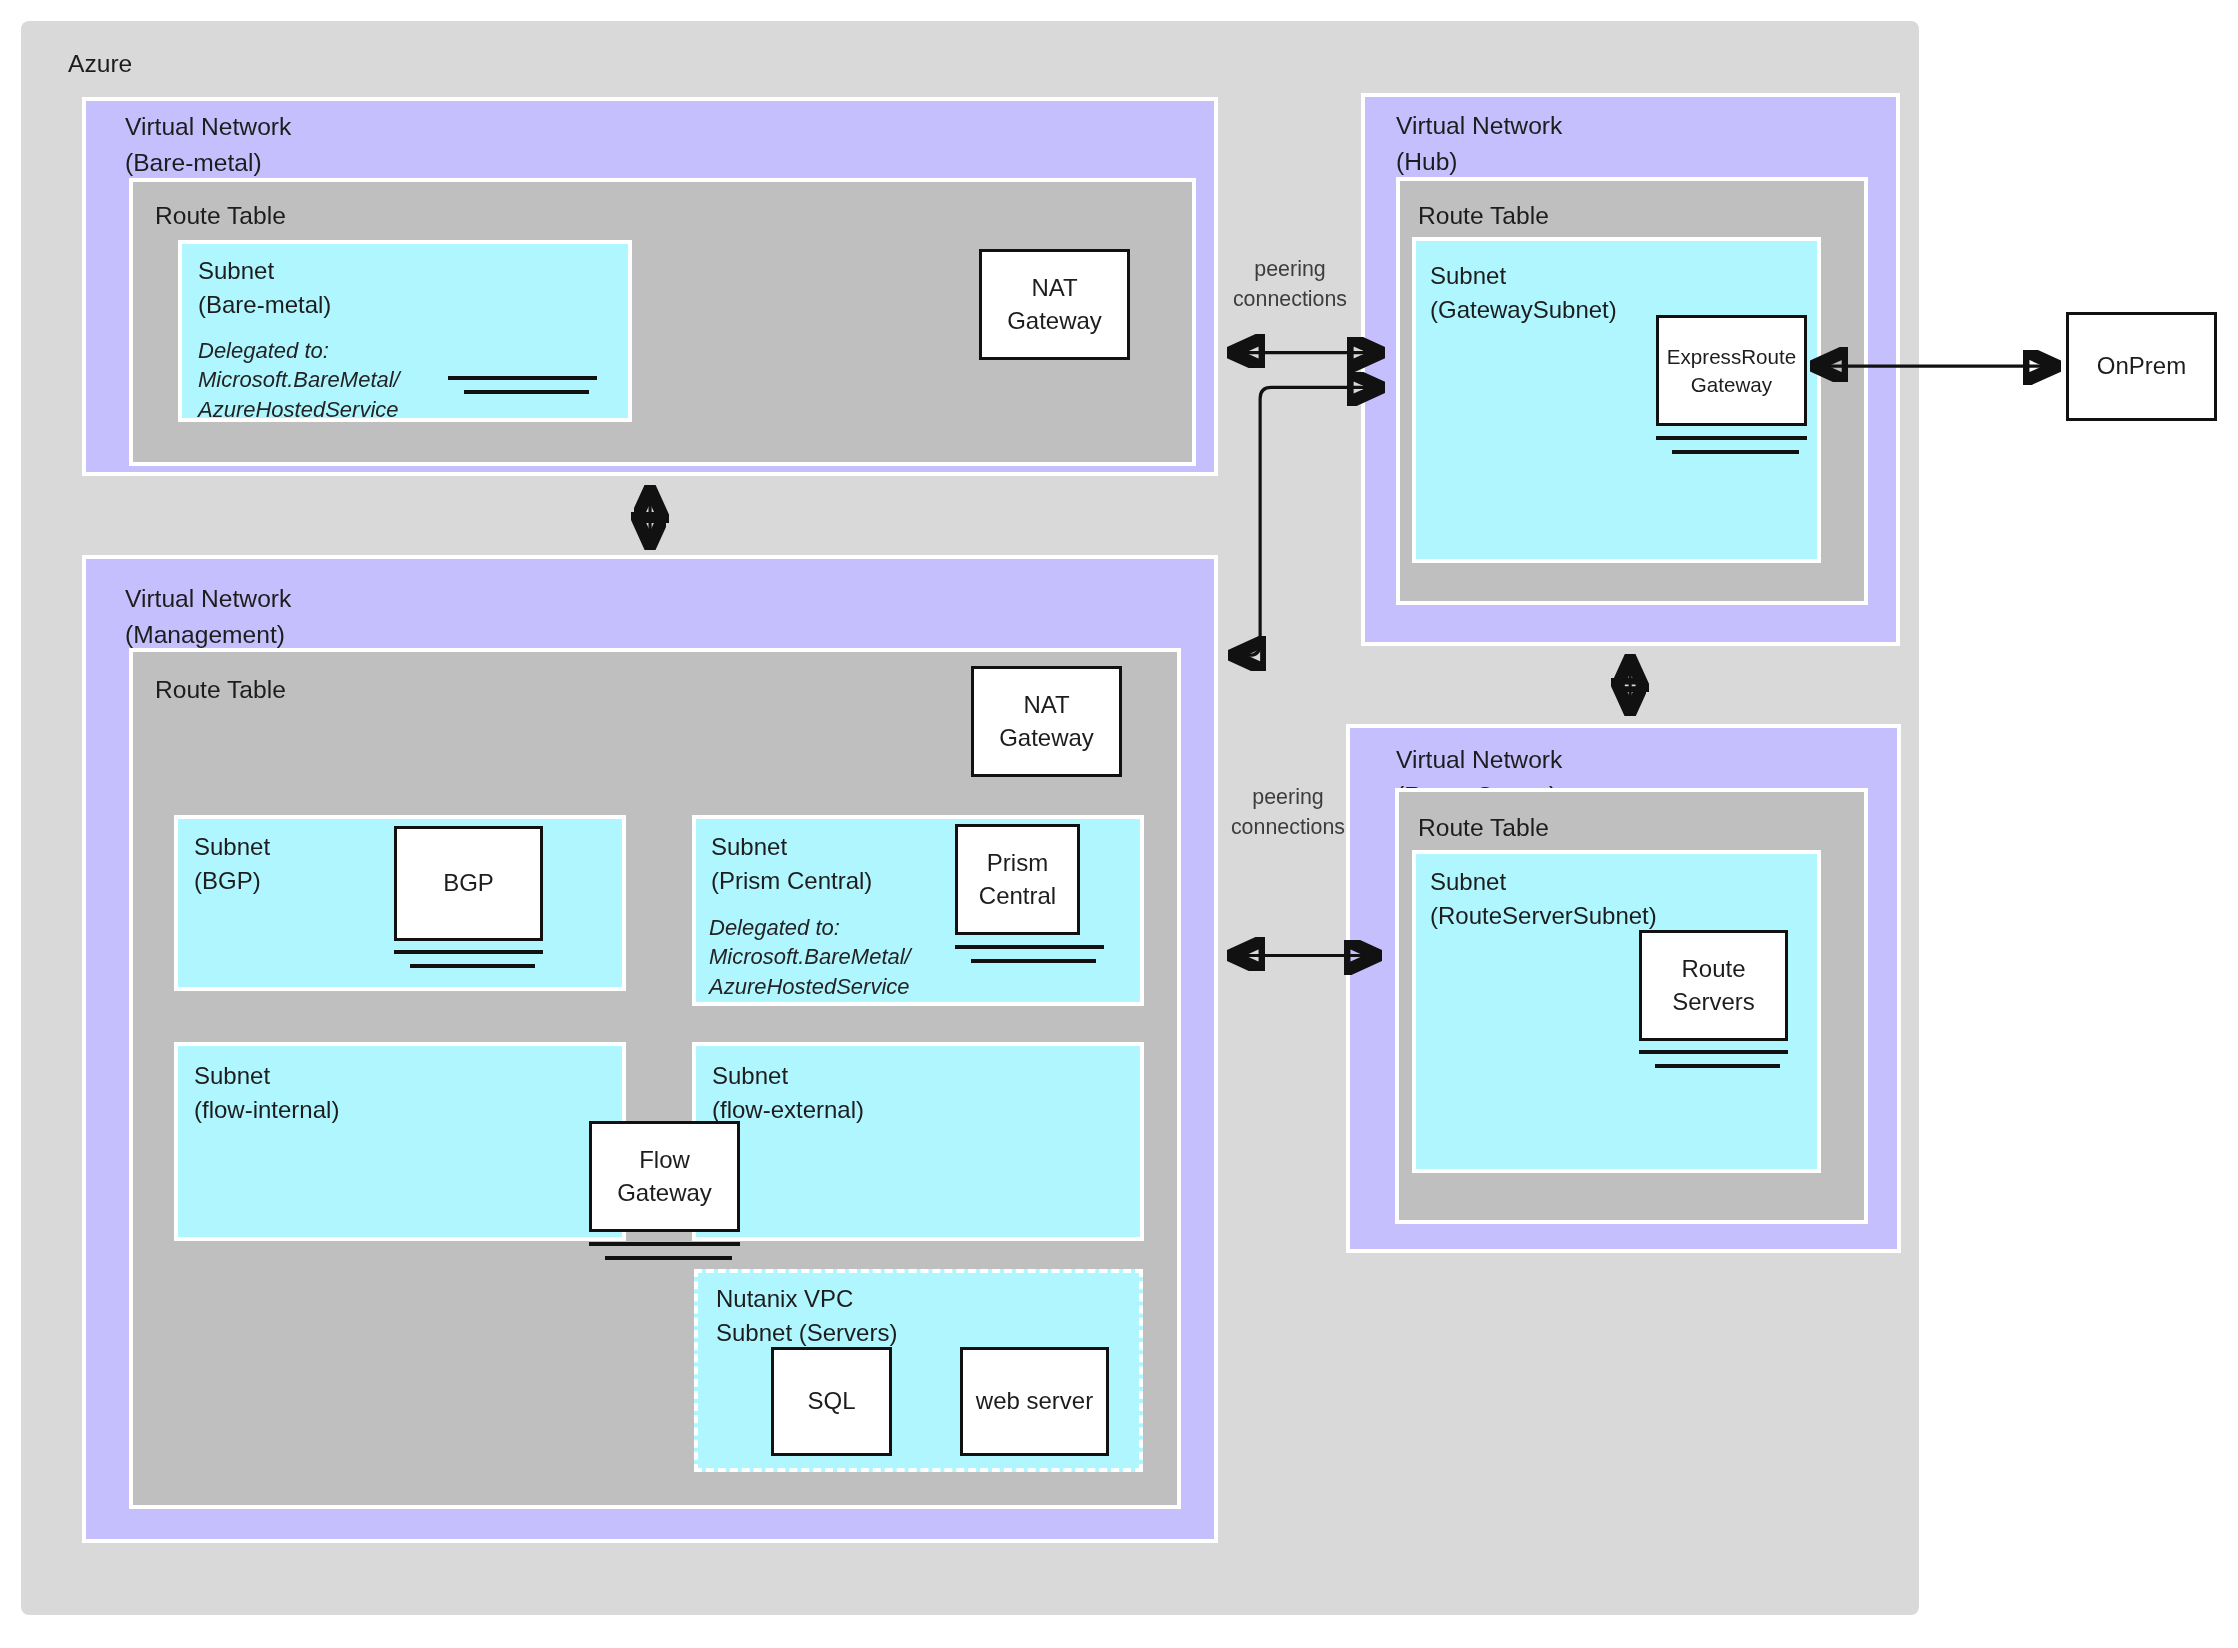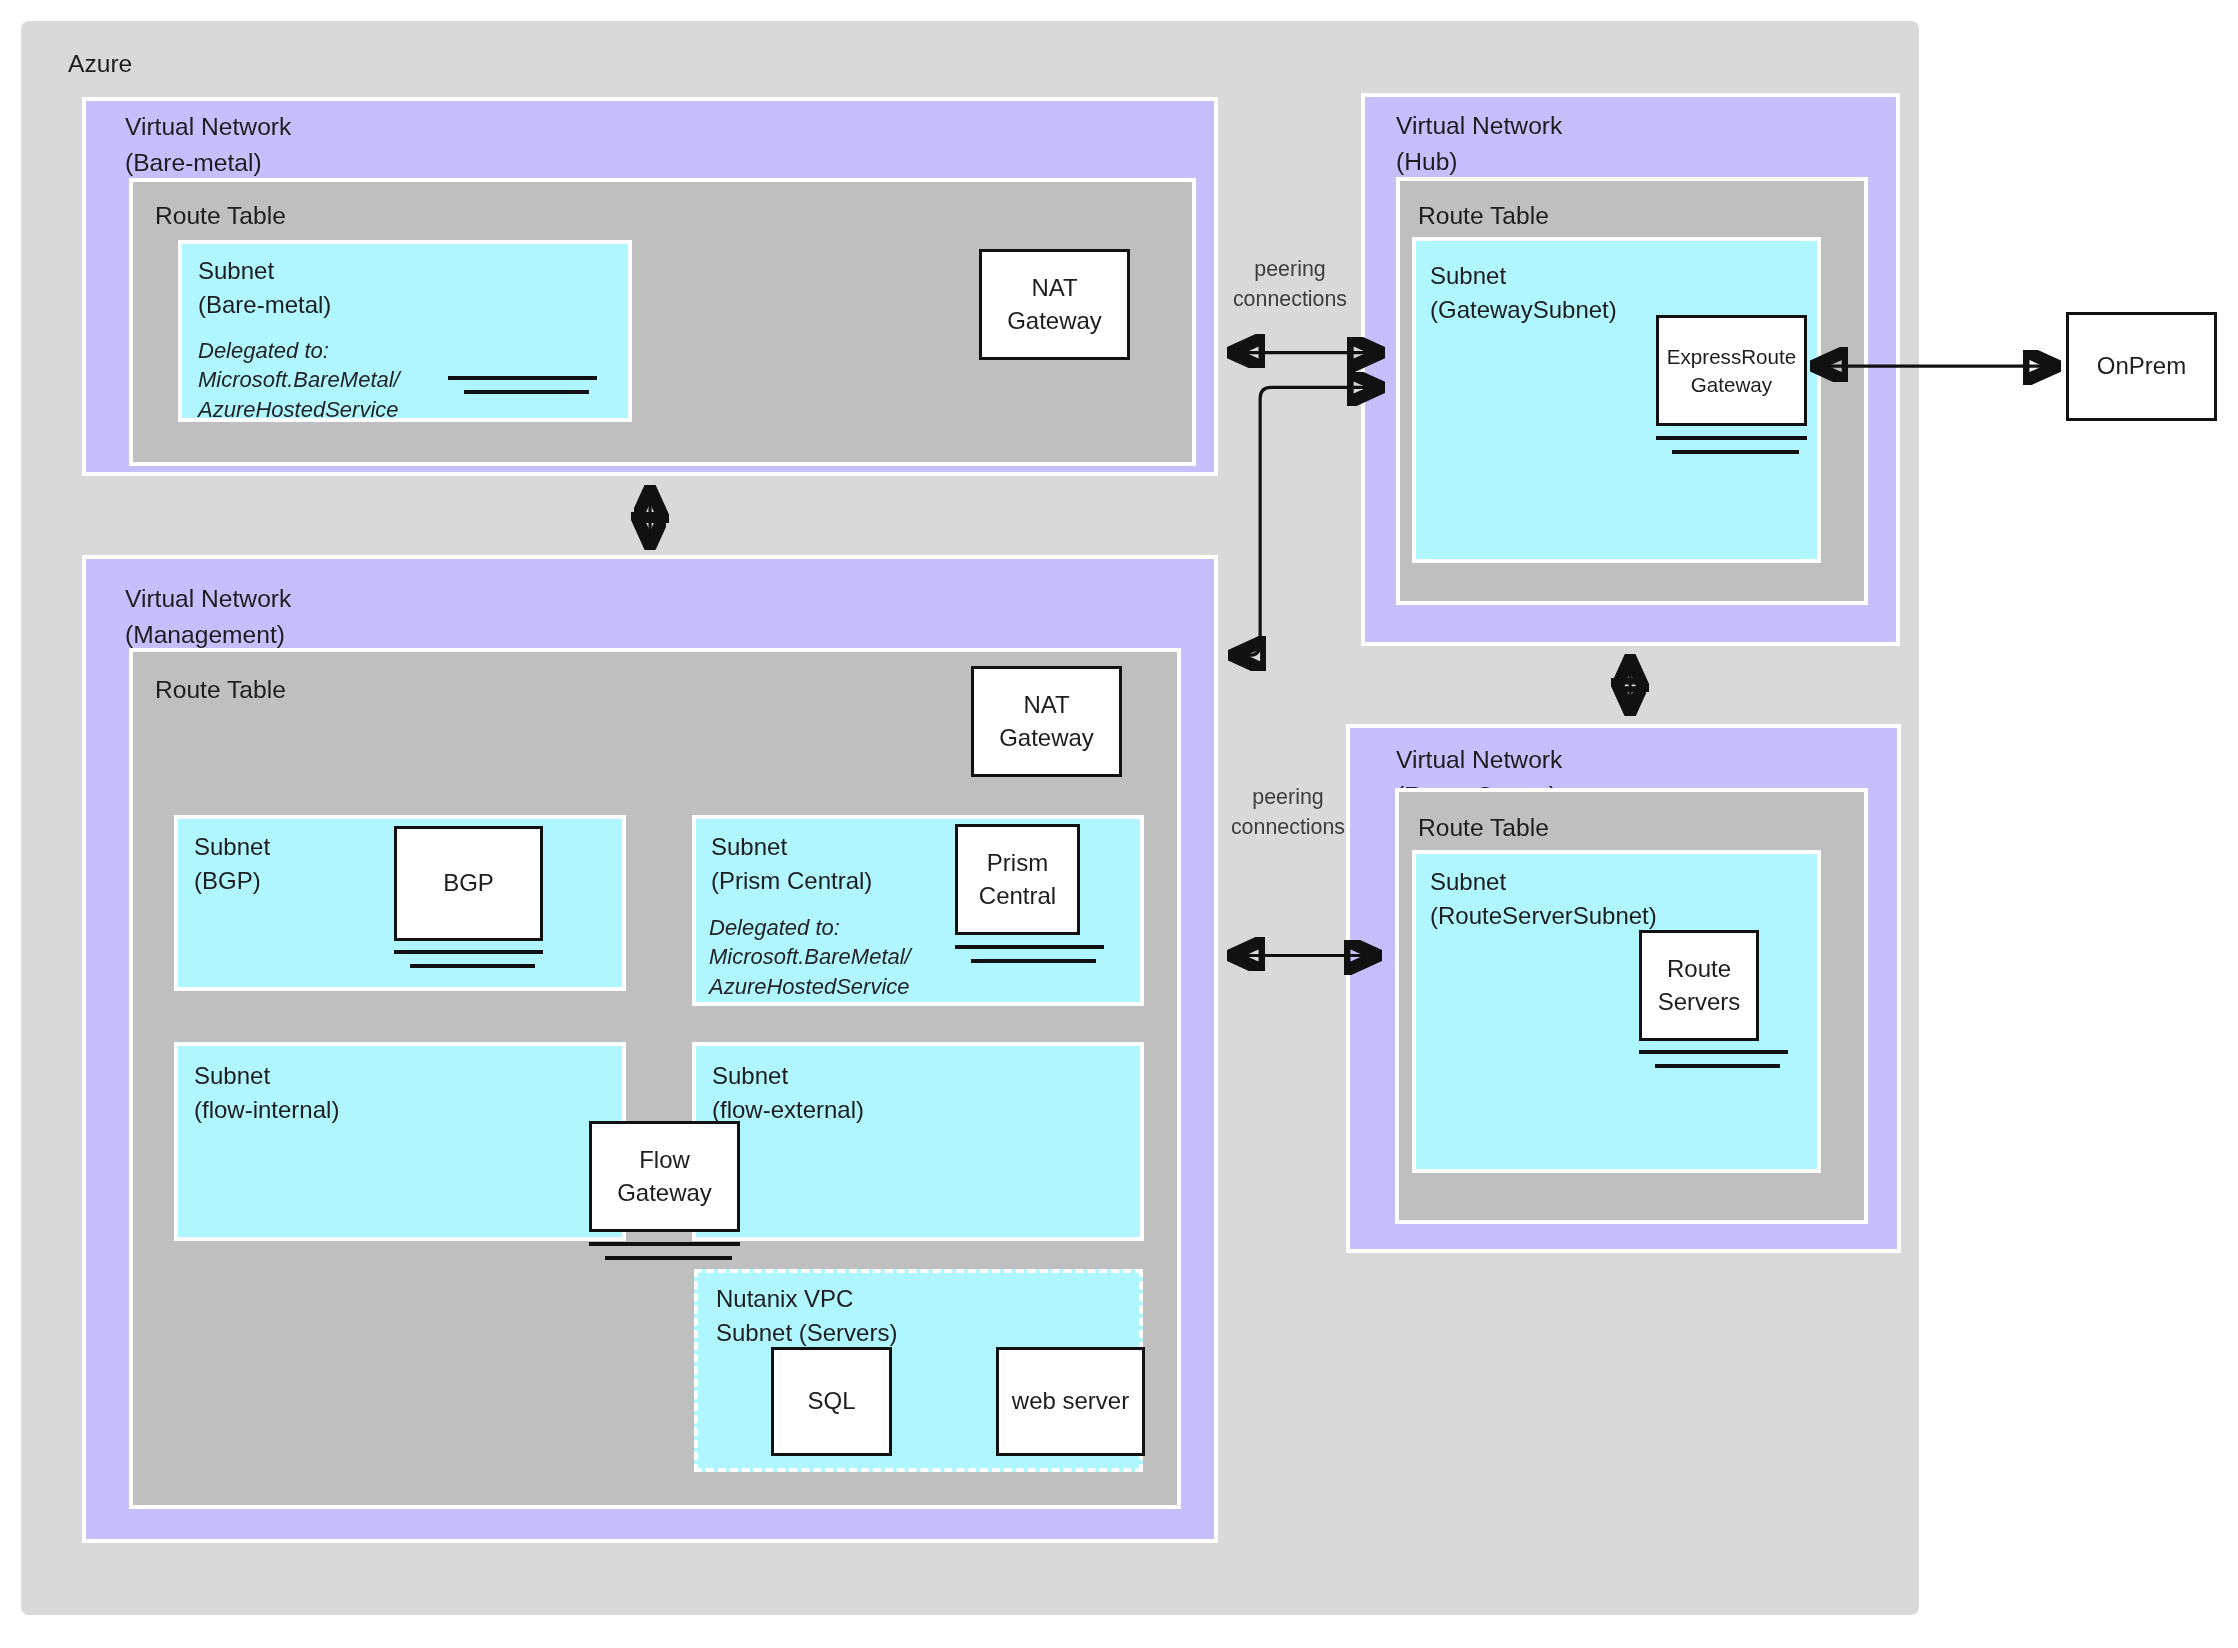--- a/index.html
+++ b/index.html
@@ -129,34 +129,34 @@
 Gateway</div>
   <div class="stack" style="left:589px;top:1242px;width:151px;height:18px;">
     <div class="bar1"></div>
     <div class="bar2"></div>
   </div>
 
   <div class="abs subnet-dashed" style="left:694px;top:1269px;width:449px;height:203px;"></div>
   <div class="abs lbl-sm ml" style="left:716px;top:1282px;">Nutanix VPC
 Subnet (Servers)</div>
   <div class="abs wbox boxlbl" style="left:771px;top:1347px;width:121px;height:109px;">SQL</div>
-  <div class="abs wbox boxlbl" style="left:996px;top:1347px;width:149px;height:109px;">web server</div>
+  <div class="abs wbox boxlbl" style="left:960px;top:1347px;width:149px;height:109px;">web server</div>
 
   <div class="abs vnet" style="left:1346px;top:724px;width:555px;height:529px;"></div>
   <div class="abs lbl ml" style="left:1396px;top:742px;">Virtual Network
 (Route Server)</div>
 
   <div class="abs rt" style="left:1395px;top:788px;width:473px;height:436px;"></div>
   <div class="abs lbl" style="left:1418px;top:810px;">Route Table</div>
 
   <div class="abs subnet" style="left:1412px;top:850px;width:409px;height:323px;"></div>
   <div class="abs lbl-sm ml" style="left:1430px;top:865px;">Subnet
 (RouteServerSubnet)</div>
 
-  <div class="abs wbox boxlbl ml" style="left:1639px;top:930px;width:120px;height:111px;">Route
+  <div class="abs wbox boxlbl ml" style="left:1639px;top:930px;width:149px;height:111px;">Route
 Servers</div>
   <div class="stack" style="left:1639px;top:1050px;width:149px;height:18px;">
     <div class="bar1"></div>
     <div class="bar2"></div>
   </div>
 
   <div class="abs peer ml" style="left:1211px;top:255px;width:158px;">peering
 connections</div>
   <div class="abs peer ml" style="left:1209px;top:783px;width:158px;">peering
 connections</div>

